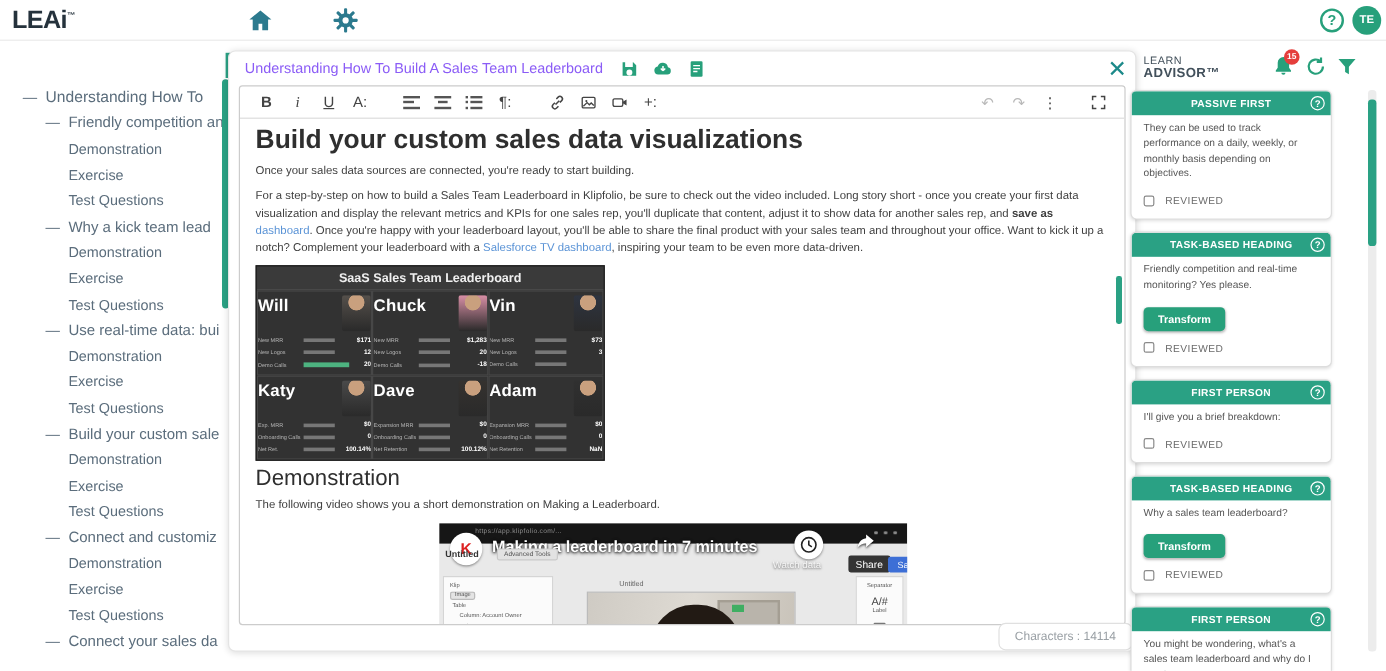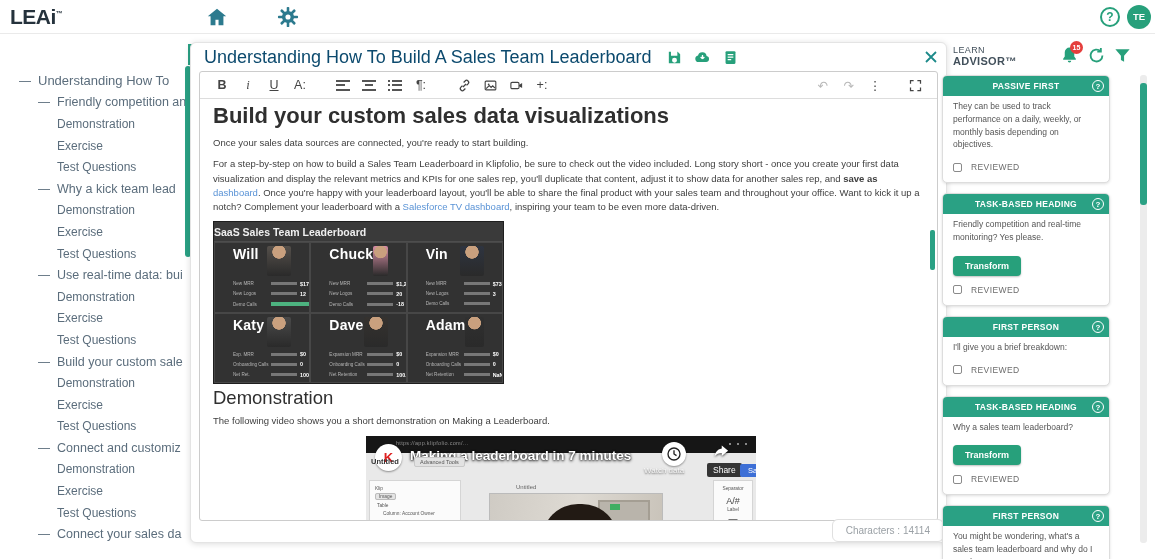--- a/index.html
+++ b/index.html
@@ -25,21 +25,21 @@
 .lvl0{padding-left:19px;font-size:13px}
 .lvl1{padding-left:38px;font-size:12.5px}
 .lvl2{padding-left:57px;font-size:12px}
 .sidebar-thumb{position:absolute;left:185px;top:66px;width:6px;height:191px;background:#2aa184;border-radius:3px;cursor:pointer}
 
 
 .accent-bar{position:absolute;left:188px;top:44px;width:4px;height:21px;background:#2aa184}
 .card{position:absolute;left:190px;top:42px;width:757px;height:501px;background:#fff;border:1px solid #e4e4e4;
   border-radius:6px;box-shadow:0 1px 6px rgba(0,0,0,.14)}
 .doc-head{position:absolute;left:0;top:0;right:0;height:28px;display:flex;align-items:center;padding-left:13px}
-.doc-title{font-size:18px;color:#0c4a6e;margin-right:14px}
+.doc-title{font-size:12px;color:#8b5cf6;margin-right:14px}
 .head-ic{width:17px;height:17px;margin-right:11px;cursor:pointer}
 .head-ic svg{width:100%;height:100%;display:block;fill:#27a07b}
 .close-x{position:absolute;right:5px;top:4px;width:20px;height:20px;cursor:pointer}
 .close-x svg{width:100%;height:100%;display:block;stroke:#1d8a8a;stroke-width:2.2;fill:none}
 
 .frame{position:absolute;left:8px;top:28px;width:739px;height:450px;border:1px solid #ccc;border-radius:3px;overflow:hidden;background:#fff}
 .toolbar{height:27px;border-bottom:1px solid #ddd;display:flex;align-items:center;padding:0 9px;color:#444}
 .tb{width:26px;height:22px;display:flex;align-items:center;justify-content:center;font-size:12.5px;cursor:pointer;flex:0 0 auto}
 .tb.b{font-weight:bold}.tb.i{font-style:italic;font-family:"Liberation Serif","DejaVu Serif",serif}
 .tb.u{text-decoration:underline}
@@ -63,23 +63,23 @@
 .doc-h1{font-size:22px;font-weight:700;color:#2f2f2f;margin:2px 0 7px}
 .doc-p{font-size:9.5px;color:#3e3e3e;line-height:14.3px;margin-bottom:7px;max-width:722px}
 .doc-p a{color:#5a93d6;text-decoration:none;cursor:pointer}
 .doc-h2{font-size:18.5px;font-weight:400;color:#2f2f2f;margin:3px 0 5px}
 .frame-thumb{position:absolute;right:2px;top:158px;width:5px;height:40px;background:#2aa184;border-radius:2px;cursor:pointer}
 .char-box{position:absolute;right:2px;bottom:0;height:23px;line-height:21px;padding:0 13px;border:1px solid #e0e0e0;
   border-radius:6px;background:#fff;font-size:10px;color:#9aa0a5}
 
 
 .lb{width:291px;height:163px;background:#2f2f2f;border:1px solid #1e1e1e;margin:2px 0 3px;overflow:hidden;cursor:pointer}
-.lb-title{height:20px;line-height:20px;color:#efefef;font-weight:bold;font-size:10.5px;background:#3a3a3a;border-bottom:1px solid #4d4d4d}
+.lb-title{height:20px;line-height:20px;text-align:center;color:#efefef;font-weight:bold;font-size:10.5px;background:#3a3a3a;border-bottom:1px solid #4d4d4d}
 .lb-grid{display:grid;grid-template-columns:repeat(3,1fr);grid-template-rows:repeat(2,1fr);height:141px}
-.lb-cell{border:1px solid #474747;padding:3px 18px 2px;overflow:hidden;background:#323232}
+.lb-cell{border:1px solid #474747;padding:3px 0 2px;overflow:hidden;background:#323232}
 .lb-top{display:flex;align-items:flex-start}
 .lb-name{font-size:14px;font-weight:bold;color:#fff;letter-spacing:.2px}
 .lb-ava{margin-left:auto;width:24px;height:30px;border-radius:2px}
 .lb-m{display:flex;align-items:center;margin-top:4.2px}
 .lb-lab{font-size:4.6px;color:#b5b5b5;width:38px;flex:0 0 auto;white-space:nowrap;overflow:hidden}
 .lb-bar{height:3px;background:#777;width:26px;margin-right:3px;flex:0 0 auto}
 .lb-bar.g{background:#4db380;height:4px;width:38px}
 .lb-val{margin-left:auto;font-size:5.4px;font-weight:bold;color:#fff;white-space:nowrap}
 
 

